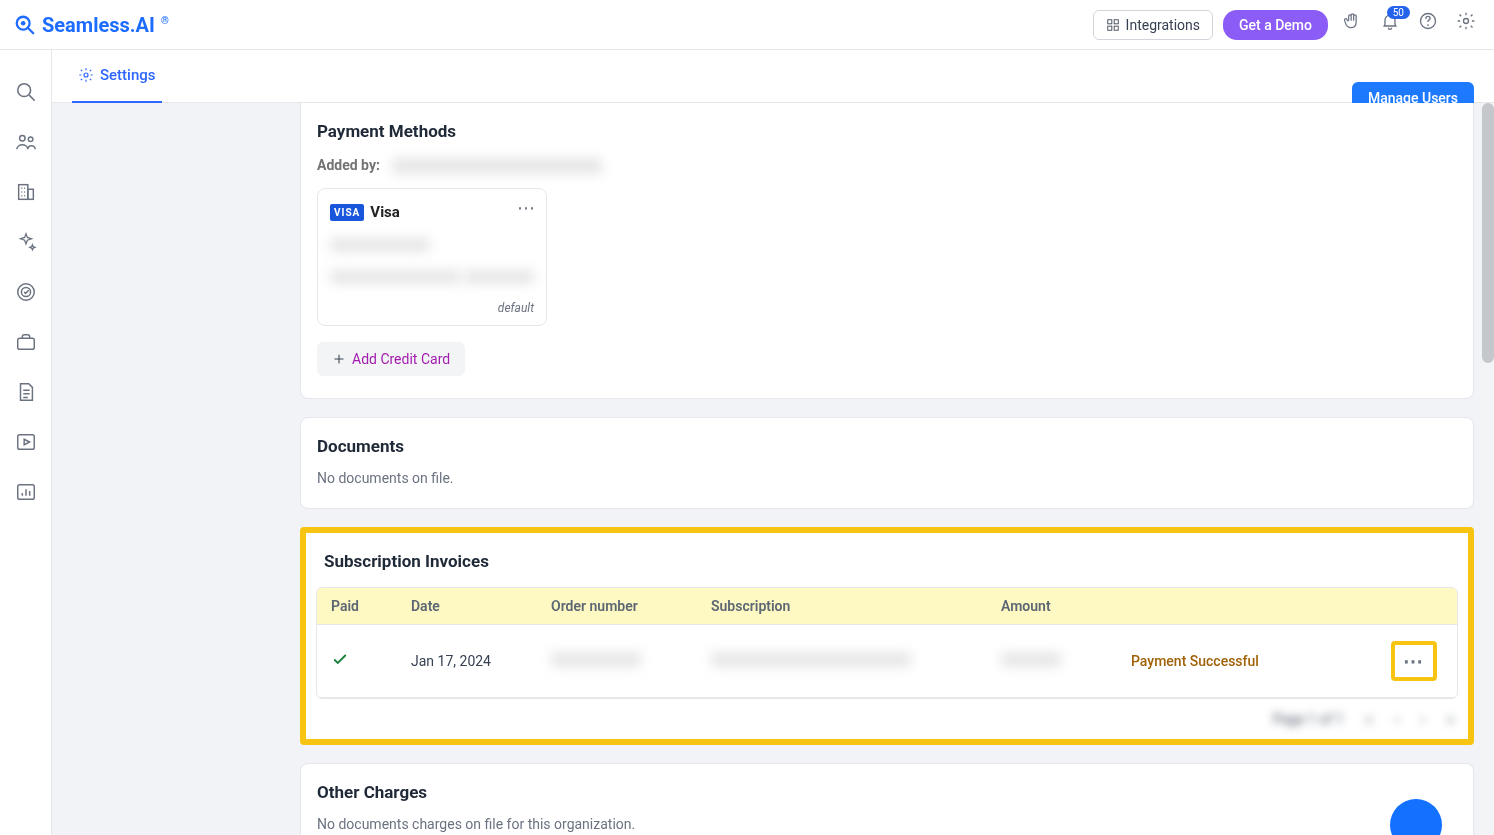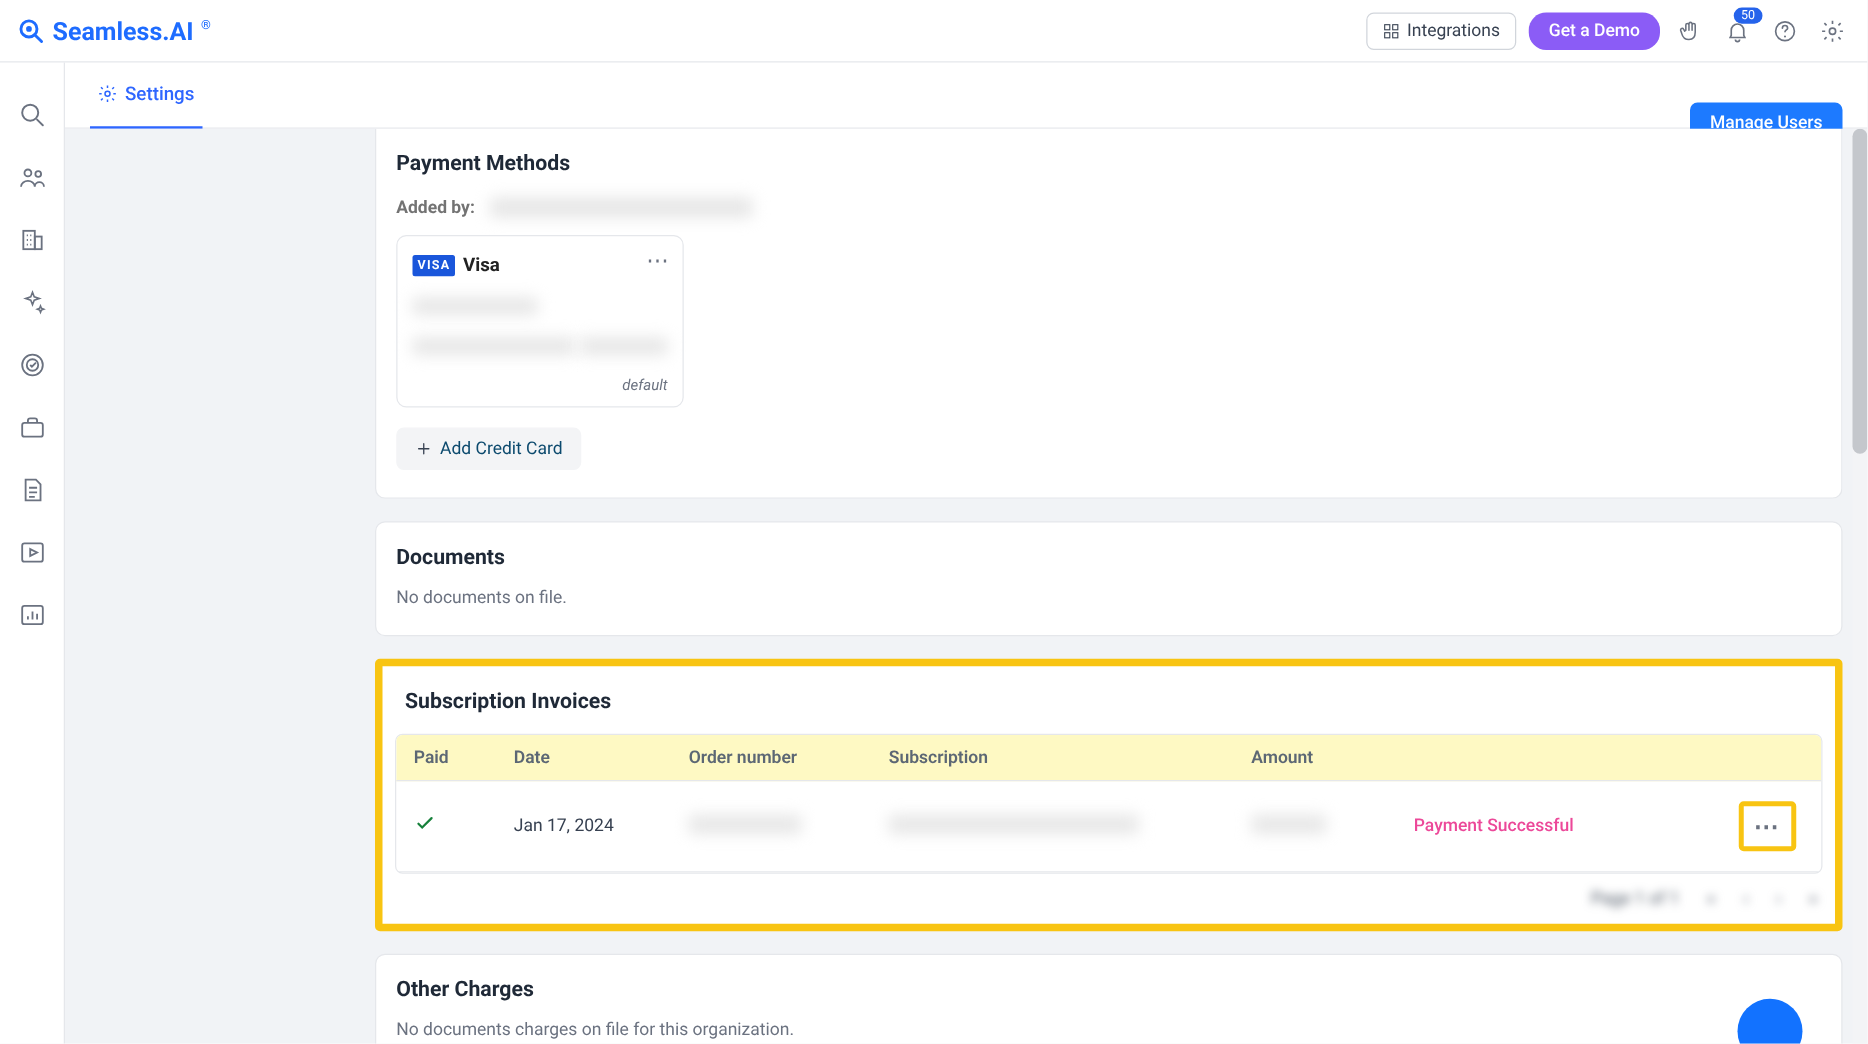--- a/index.html
+++ b/index.html
@@ -5,21 +5,21 @@
   *{box-sizing:border-box;margin:0;padding:0;font-family:-apple-system,BlinkMacSystemFont,"Segoe UI",Roboto,Helvetica,Arial,sans-serif;}
   body{background:#fff;width:1494px;height:835px;overflow:hidden;position:relative;color:#222;}
   
   .topbar{height:50px;border-bottom:1px solid #e5e7eb;display:flex;align-items:center;padding:0 14px;justify-content:space-between;}
   .brand{display:flex;align-items:center;gap:6px;color:#1e6cff;font-weight:700;font-size:20px;}
   .brand svg{width:22px;height:22px;}
   .brand .r{font-size:10px;align-self:flex-start;margin-top:2px;color:#1e6cff;}
   .top-actions{display:flex;align-items:center;gap:10px;}
   .btn-outline{border:1px solid #d1d5db;background:#fff;border-radius:6px;padding:6px 12px;display:flex;align-items:center;gap:6px;font-size:14px;color:#374151;cursor:pointer;}
   .btn-primary-purple{background:#8b5cf6;color:#fff;border:none;border-radius:14px;padding:7px 16px;font-size:14px;font-weight:500;cursor:pointer;}
-  .icon-btn{width:28px;height:28px;display:flex;align-items:center;justify-content:center;cursor:pointer;color:#6b7280;position:relative;}
+  .icon-btn{width:28px;height:28px;display:flex;justify-content:center;cursor:pointer;color:#6b7280;position:relative;}
   .badge{background:#2563eb;color:#fff;font-size:10px;border-radius:10px;padding:1px 6px;position:absolute;top:-5px;right:-6px;}
   
   .layout{display:flex;height:calc(835px - 50px);}
   .side-rail{width:52px;border-right:1px solid #e5e7eb;display:flex;flex-direction:column;align-items:center;padding-top:28px;gap:22px;}
   .side-rail .rail-item{width:28px;height:28px;display:flex;align-items:center;justify-content:center;color:#6b7280;cursor:pointer;}
   .subheader{height:53px;border-bottom:1px solid #e5e7eb;display:flex;align-items:center;justify-content:space-between;padding:0 20px;}
   .tab{display:flex;align-items:center;gap:6px;color:#2e66ff;font-size:15px;font-weight:500;border-bottom:2px solid #2e66ff;height:53px;padding:0 6px;}
   .btn-primary-blue{background:#1d7aff;color:#fff;border:none;border-radius:6px;padding:8px 16px;font-size:14px;font-weight:500;cursor:pointer;margin-top:44px;}
   .content-area{flex:1;display:flex;flex-direction:column;}
   .scroll{flex:1;background:#f1f3f6;padding:0 0 40px 16px;overflow:hidden;position:relative;}
@@ -27,31 +27,31 @@
   .card h3{font-size:17px;font-weight:700;color:#1f2937;margin-bottom:14px;}
   .muted-label{font-size:14px;color:#737373;font-weight:700;}
   .blurred{filter:blur(6px);background:#e6e6e6;border-radius:3px;display:inline-block;}
   .cc-card{border:1px solid #e5e7eb;border-radius:8px;width:230px;padding:14px 12px 10px 12px;position:relative;margin-top:14px;background:#fff;}
   .cc-card .more{position:absolute;top:8px;right:10px;color:#6b7280;cursor:pointer;font-size:18px;letter-spacing:1px;}
   .visa-mark{background:#1a56db;color:#fff;font-size:10px;font-weight:700;letter-spacing:1px;padding:3px 4px;border-radius:2px;margin-right:6px;}
   .cc-title{font-weight:700;font-size:15px;display:flex;align-items:center;}
   .cc-card .blur-lines{margin-top:10px;}
   .cc-card .blur-lines div{height:14px;margin:7px 0;}
   .default-tag{font-style:italic;font-size:12px;color:#6b7280;text-align:right;margin-top:6px;}
-  .btn-ghost{background:#f3f4f6;border:1px solid #f3f4f6;border-radius:6px;padding:8px 14px;display:flex;align-items:center;gap:6px;font-size:14px;color:#0c4a6e;cursor:pointer;margin-top:16px;}
+  .btn-ghost{background:#f3f4f6;border:1px solid #f3f4f6;border-radius:6px;padding:8px 14px;display:flex;align-items:center;gap:6px;font-size:14px;color:#a21caf;cursor:pointer;margin-top:16px;}
   .muted-text{color:#6b7280;font-size:14px;}
   
   .hl-card{background:#fff;border:6px solid #f8c412;border-radius:4px;margin:8px 20px 18px 232px;padding:18px 10px 12px 10px;position:relative;}
   .hl-card h3{font-size:17px;font-weight:700;color:#1f2937;margin:0 0 16px 8px;}
   .tbl{width:100%;border:1px solid #e5e7eb;border-radius:6px;overflow:hidden;}
   .thead,.trow{display:grid;grid-template-columns:80px 140px 160px 290px 130px 260px 50px;align-items:center;}
   .thead{background:#fef9c3;border-bottom:1px solid #e5e7eb;padding:10px 14px;color:#5c6774;font-weight:600;font-size:14px;}
   .trow{padding:16px 14px;font-size:14px;color:#374151;border-bottom:1px solid #e5e7eb;}
   .check{color:#17813b;}
-  .status-ok{color:#ec4899;font-weight:500;}
+  .status-ok{color:#a16207;font-weight:500;}
   .row-more-box{border:4px solid #f8c412;border-radius:4px;width:46px;height:40px;display:flex;align-items:center;justify-content:center;cursor:pointer;color:#6b7280;font-size:20px;font-weight:700;letter-spacing:2px;}
   .pager{display:flex;justify-content:flex-end;align-items:center;gap:22px;margin:12px 4px 0 0;color:#4b5563;font-size:14px;}
   .pager .pg-btn{cursor:pointer;color:#6b7280;font-weight:700;}
   .blurred-pager{filter:blur(4px);}
   
   .fake-scroll{position:absolute;right:0;top:0;width:12px;height:100%;background:#f3f4f6;}
   .fake-thumb{position:absolute;right:0;top:0;width:12px;height:260px;background:#c4c7cc;border-radius:6px;}
   
   .fab{position:absolute;right:52px;bottom:-16px;width:52px;height:52px;background:#1272ff;border-radius:50%;}
 </style>

